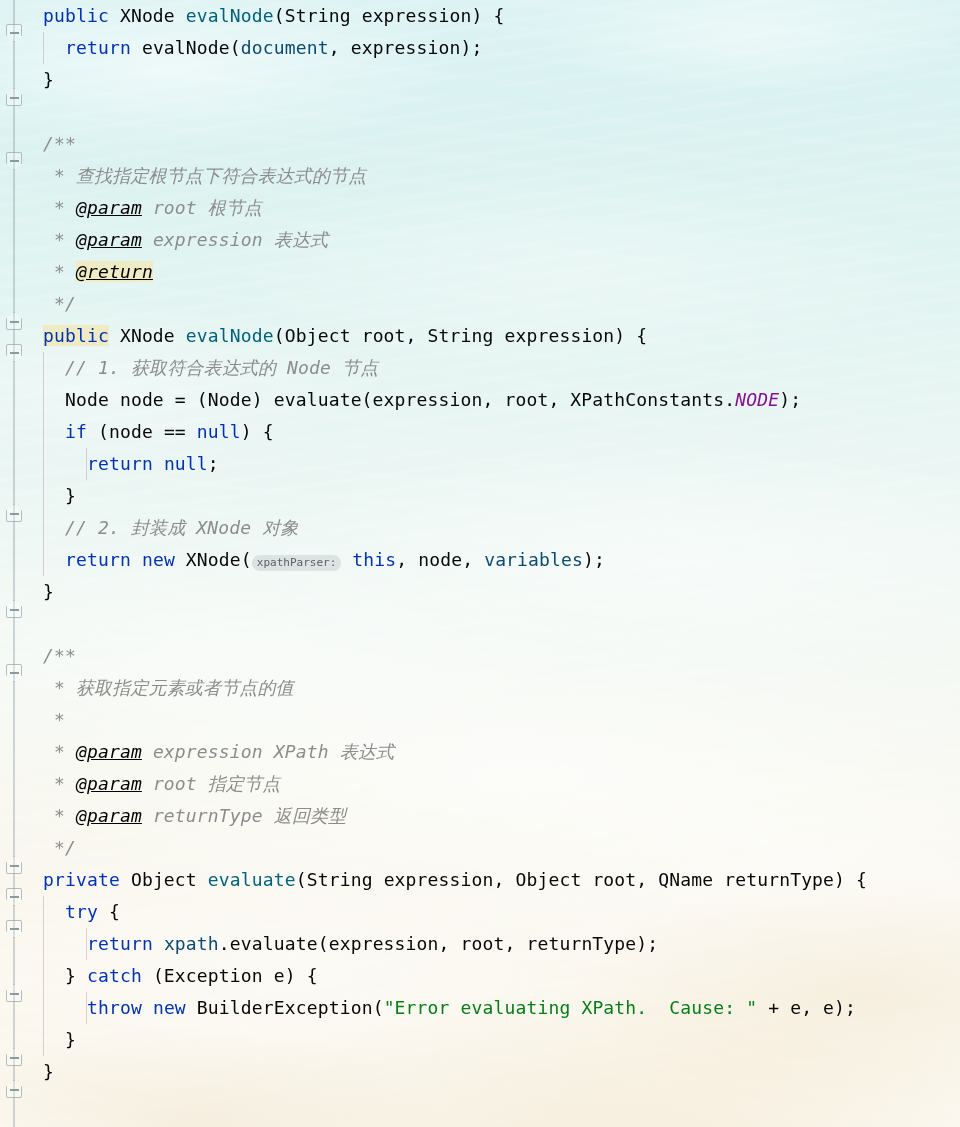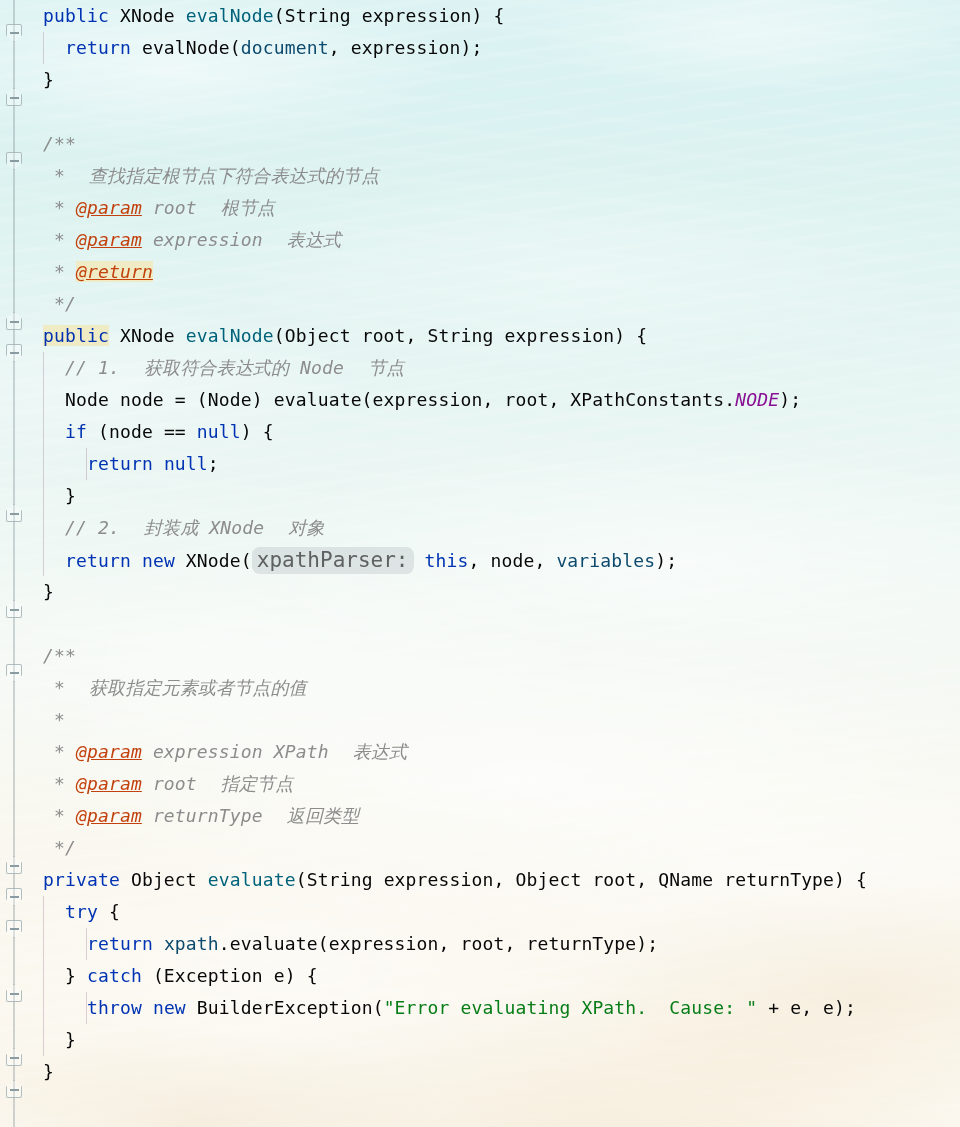--- a/index.html
+++ b/index.html
@@ -155,35 +155,35 @@
   .g1 { left: 43px; }
   .g3 { left: 86px; }
 
   
   .kw      { color: #0033B3; }               
   .meth    { color: #00627A; }               
   .field   { color: #0c4a6e; }               
   .sfield  { color: #871094; font-style: italic; } 
   .str     { color: #067D17; }               
   .cmt     { color: #8C8C8C; font-style: italic; } 
-  .tag     { color: #c2410c; font-style: italic; text-decoration: underline; }
+  .tag     { color: #000000; font-style: italic; text-decoration: underline; }
   .hl      { background: #EFEBC4; }          
 
   
   .inlay {
     background: rgba(160,168,172,.26);
     color: #5E6061;
     border-radius: 8px;
     padding: 1px 5px 2px 5px;
-    font-size: 21px;
+    font-size: 11px;
     letter-spacing: 0;
   }
 
   
-  .cjk { font-family: "DejaVu Sans", "Liberation Sans", sans-serif; margin-left: 13px; }
+  .cjk { font-family: "DejaVu Sans", "Liberation Sans", sans-serif; }
 </style>
 </head>
 <body>
 
 <div id="editor">
 
   <div class="bg-layer bg-base"></div>
   <div class="bg-layer bg-foam"></div>
   <div class="bg-layer bg-ripple"></div>
   <div class="bg-layer bg-sand"></div>

